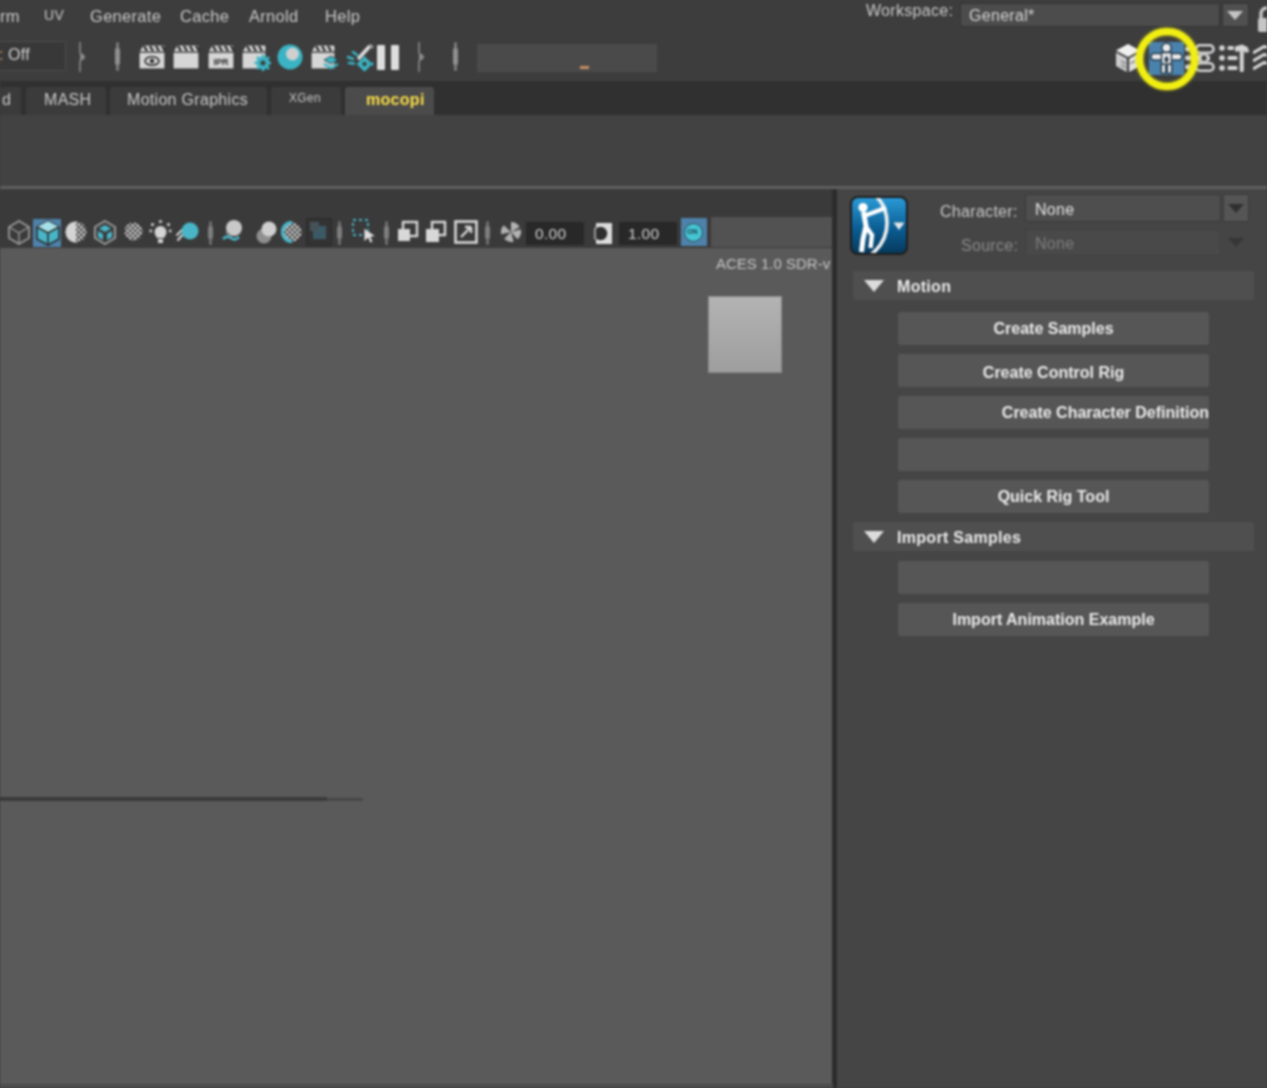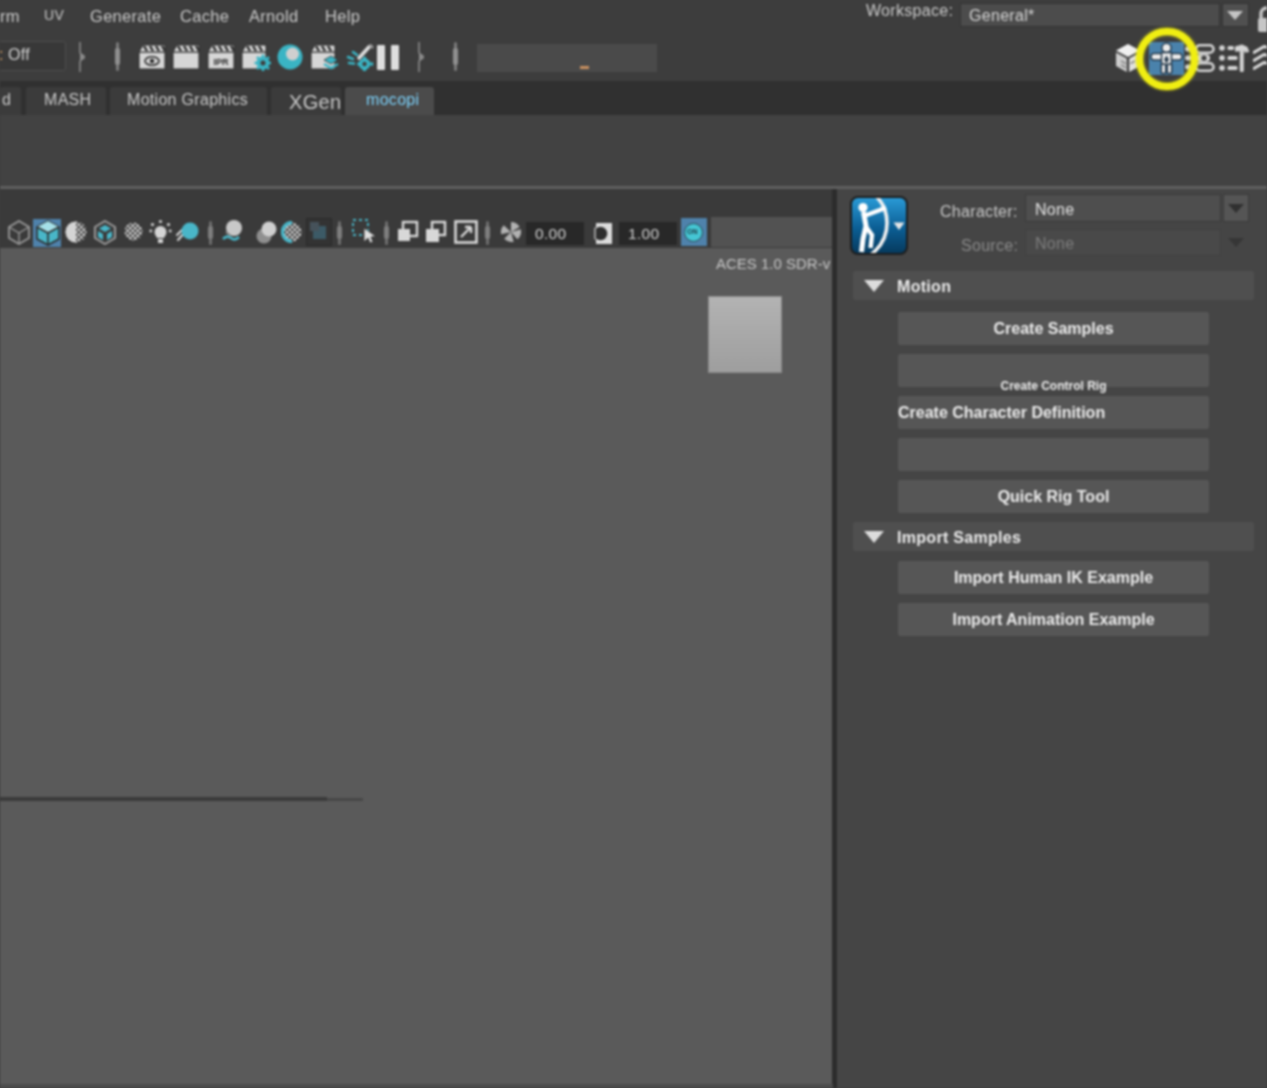--- a/index.html
+++ b/index.html
@@ -168,22 +168,22 @@
 
   <div class="abs" style="left:0;top:81px;width:1267px;height:34px;background:#303030;"></div>
   <div class="abs" style="left:0;top:87px;width:21px;height:28px;background:#3b3b3b;border-radius:3px 3px 0 0;"></div>
   <div class="abs" style="left:26px;top:87px;width:80px;height:28px;background:#3b3b3b;border-radius:3px 3px 0 0;"></div>
   <div class="abs" style="left:110px;top:87px;width:157px;height:28px;background:#3b3b3b;border-radius:3px 3px 0 0;"></div>
   <div class="abs" style="left:271px;top:87px;width:70px;height:28px;background:#3b3b3b;border-radius:3px 3px 0 0;"></div>
   <div class="abs" style="left:345px;top:87px;width:89px;height:28px;background:#4b4b4b;border-radius:3px 3px 0 0;"></div>
   <div class="abs txt" style="left:2px;top:91px;font-size:16px;">d</div>
   <div class="abs txt" style="left:44px;top:91px;font-size:16px;">MASH</div>
   <div class="abs txt" style="left:127px;top:91px;font-size:16px;">Motion Graphics</div>
-  <div class="abs txt" style="left:289px;top:91px;font-size:20px;">XGen</div>
-  <div class="abs txt" style="left:366px;top:91px;font-size:16px;font-weight:normal;color:#7dd3fc;">mocopi</div>
+  <div class="abs txt" style="left:289px;top:91px;font-size:12px;">XGen</div>
+  <div class="abs txt" style="left:366px;top:91px;font-size:16px;font-weight:bold;color:#fde047;">mocopi</div>
 
   <div class="abs" style="left:0;top:115px;width:1267px;height:71px;background:#424242;"></div>
   <div class="abs" style="left:0;top:186px;width:1267px;height:3px;background:#5f5f5f;"></div>
 
   <div class="abs" style="left:0;top:189px;width:832px;height:59px;background:#3a3a3a;"></div>
 
   <div class="abs" style="left:0;top:248px;width:832px;height:840px;background:#5a5a5a;"></div>
 
   <div class="abs" style="left:832px;top:189px;width:5px;height:899px;background:#2c2c2c;"></div>
 
@@ -351,33 +351,32 @@
   <div class="abs txt" style="left:1035px;top:235px;color:#7e7e7e;">None</div>
   <div class="abs" style="left:1228px;top:238px;width:0;height:0;border-left:8px solid transparent;border-right:8px solid transparent;border-top:9px solid #363636;"></div>
 
   <div class="abs" style="left:853px;top:271px;width:401px;height:29px;background:#4f4f4f;border-radius:2px;"></div>
   <div class="abs" style="left:864px;top:280px;width:0;height:0;border-left:10px solid transparent;border-right:10px solid transparent;border-top:12px solid #dcdcdc;"></div>
   <div class="abs txt" style="left:897px;top:278px;font-weight:bold;color:#ececec;">Motion</div>
 
   <div class="abs" style="left:898px;top:312px;width:311px;height:33px;background:#565656;border-radius:2px;"></div>
   <div class="abs" style="left:898px;top:312px;width:311px;height:33px;line-height:33px;text-align:center;font-size:16px;font-weight:bold;color:#ececec;">Create Samples</div>
   <div class="abs" style="left:898px;top:354px;width:311px;height:33px;background:#565656;border-radius:2px;"></div>
-  <div class="abs" style="left:898px;top:370px;width:311px;height:33px;line-height:33px;text-align:center;font-size:12px;font-weight:bold;color:#ececec;">Create Control Rig</div>
+  <div class="abs" style="left:898px;top:356px;width:311px;height:33px;line-height:33px;text-align:center;font-size:16px;font-weight:bold;color:#ececec;">Create Control Rig</div>
   <div class="abs" style="left:898px;top:396px;width:311px;height:33px;background:#565656;border-radius:2px;"></div>
-  <div class="abs" style="left:898px;top:396px;width:311px;height:33px;line-height:33px;text-align:left;font-size:16px;font-weight:bold;color:#ececec;">Create Character Definition</div>
+  <div class="abs" style="left:898px;top:396px;width:311px;height:33px;line-height:33px;text-align:right;font-size:16px;font-weight:bold;color:#ececec;">Create Character Definition</div>
   <div class="abs" style="left:898px;top:438px;width:311px;height:33px;background:#565656;border-radius:2px;"></div>
   <div class="abs" style="left:898px;top:480px;width:311px;height:33px;background:#565656;border-radius:2px;"></div>
   <div class="abs" style="left:898px;top:480px;width:311px;height:33px;line-height:33px;text-align:center;font-size:16px;font-weight:bold;color:#ececec;">Quick Rig Tool</div>
 
   <div class="abs" style="left:853px;top:522px;width:401px;height:29px;background:#4f4f4f;border-radius:2px;"></div>
   <div class="abs" style="left:864px;top:531px;width:0;height:0;border-left:10px solid transparent;border-right:10px solid transparent;border-top:12px solid #dcdcdc;"></div>
   <div class="abs txt" style="left:897px;top:529px;font-weight:bold;color:#ececec;">Import Samples</div>
 
   <div class="abs" style="left:898px;top:561px;width:311px;height:33px;background:#565656;border-radius:2px;"></div>
-  <div class="abs" style="left:898px;top:561px;width:311px;height:33px;line-height:33px;text-align:center;font-size:16px;font-weight:bold;color:#ececec;">Import Human IK Example</div>
   <div class="abs" style="left:898px;top:603px;width:311px;height:33px;background:#565656;border-radius:2px;"></div>
   <div class="abs" style="left:898px;top:603px;width:311px;height:33px;line-height:33px;text-align:center;font-size:16px;font-weight:bold;color:#ececec;">Import Animation Example</div>
 
   <div class="abs" style="left:0;top:1084px;width:833px;height:4px;background:#4c4c4c;"></div>
 
   <div class="abs" style="left:1136px;top:28px;width:62px;height:62px;border:7px solid #f0ee12;border-radius:50%;box-sizing:border-box;box-shadow:0 0 3px #f0ee12, inset 0 0 3px #f0ee12;"></div>
 
 </div>
 
 </body></html>

